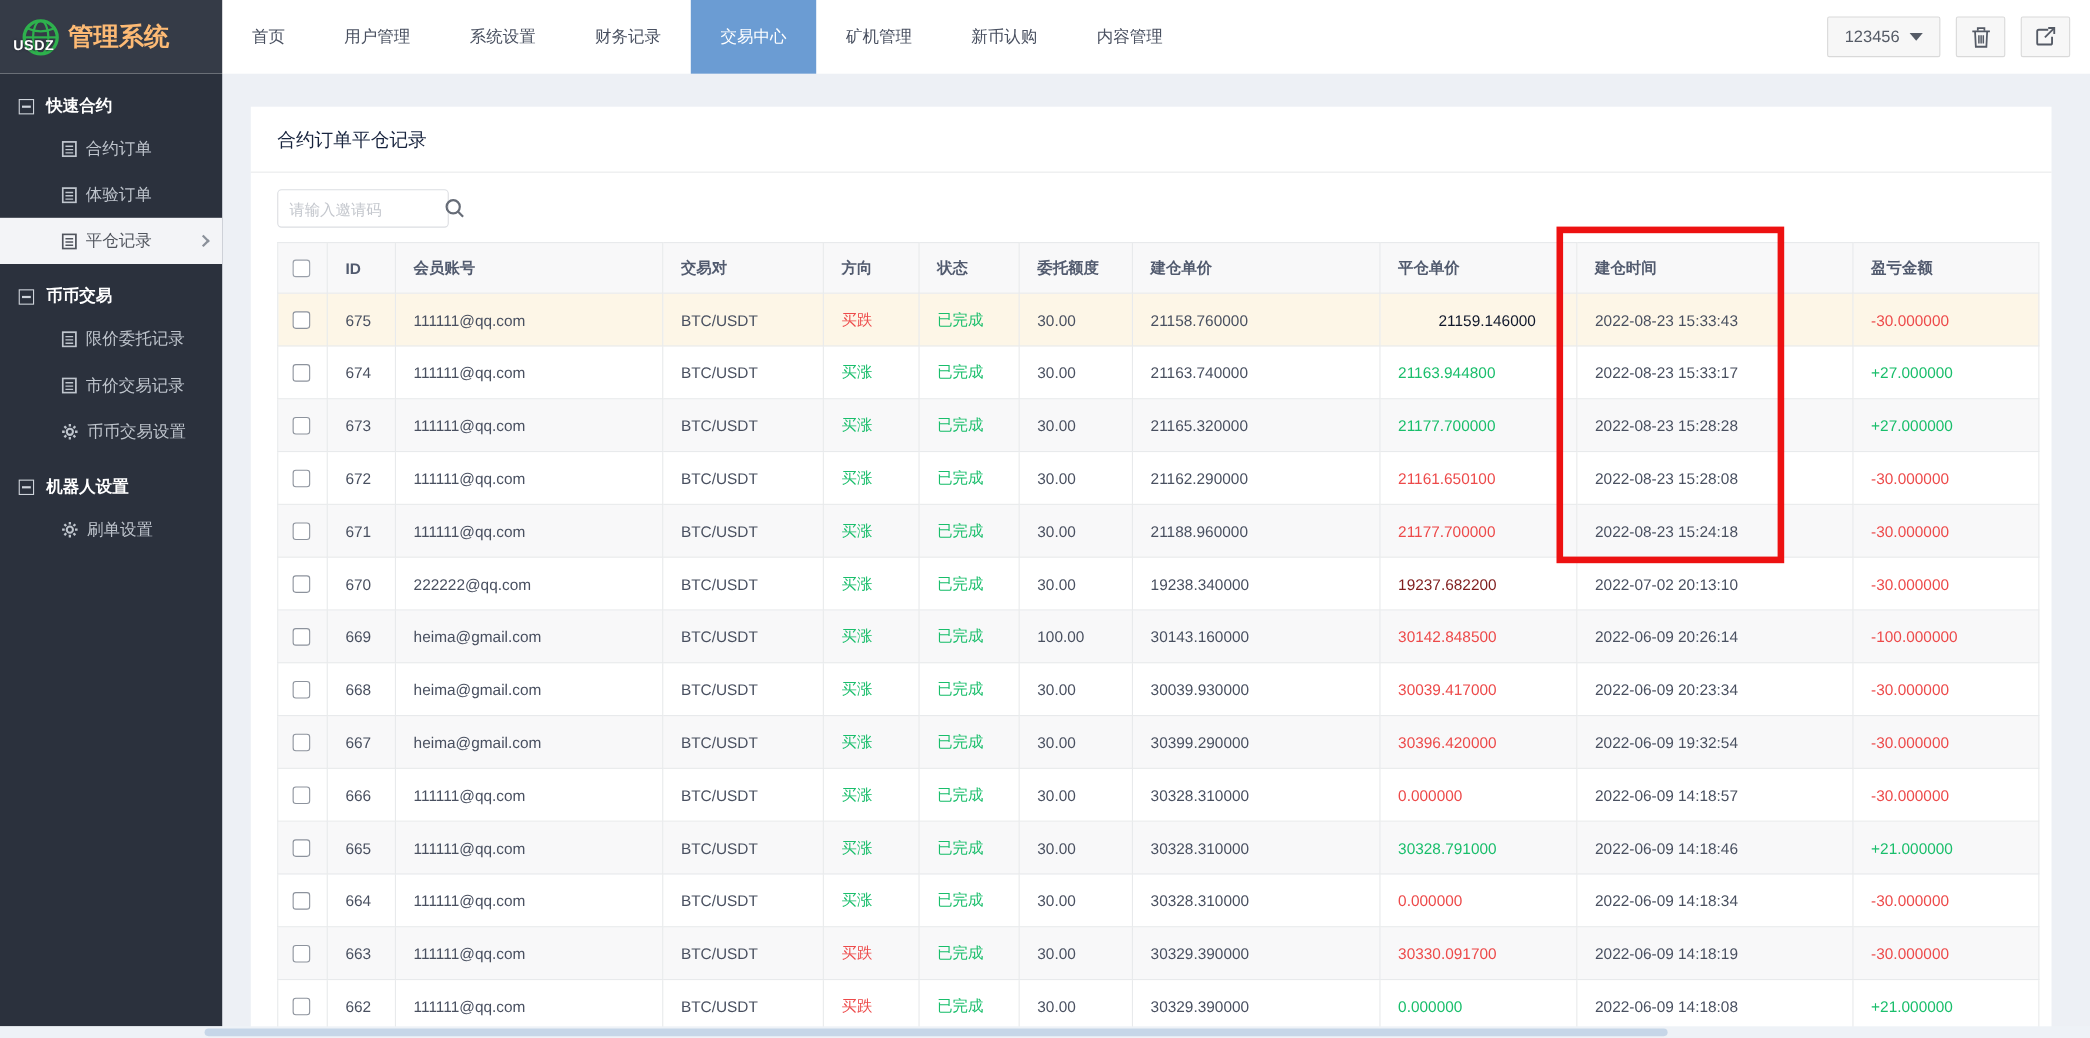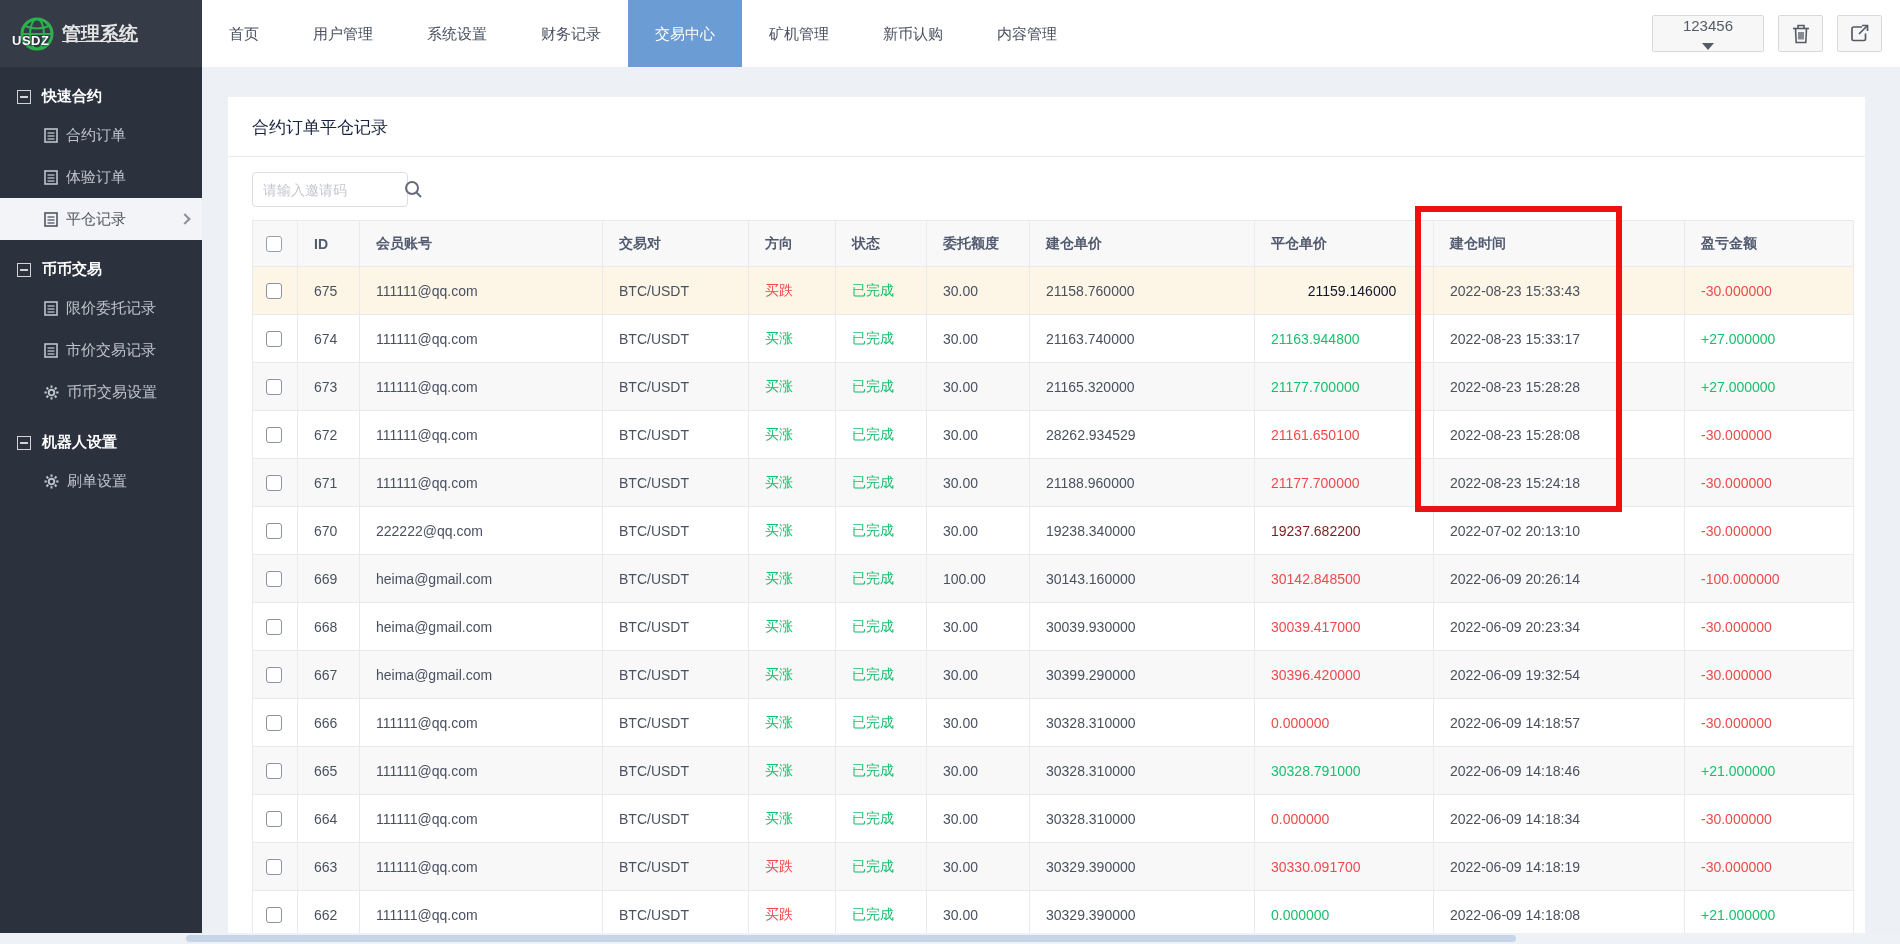--- a/index.html
+++ b/index.html
@@ -5,36 +5,36 @@
   * { margin:0; padding:0; box-sizing:border-box; }
   html,body { width:1900px; height:944px; overflow:hidden; }
   body { font-family:"Liberation Sans","DejaVu Sans",sans-serif; background:#edf0f5; position:relative; font-size:14px; }
 
   
   .topbar { position:absolute; top:0; left:0; width:1900px; height:67px; background:#fff; display:flex; align-items:stretch; z-index:5; }
   .logo-block { width:202px; background:#353b47; display:flex; align-items:center; padding-left:16px; flex:none; }
   .globe { width:42px; height:42px; position:relative; flex:none; }
   .globe svg { display:block; }
   .logo-usdz { position:absolute; left:-4px; bottom:7px; color:#fff; font-weight:bold; font-size:13px; letter-spacing:0.5px; text-shadow:0 0 2px #1b2029; }
-  .logo-name { color:#e5e5e5; font-size:19px; font-weight:bold; margin-left:4px;text-decoration:underline; }
+  .logo-name { color:#fdba74; font-size:23px; font-weight:bold; margin-left:4px; }
   .topnav { display:flex; align-items:flex-end; }
   .topnav .nav-item { line-height:67px; padding:0 27px; font-size:15px; color:#495060; cursor:pointer; }
   .topnav .nav-item.active { background:#6b9cd3; color:#fff; }
   .top-right { margin-left:auto; display:flex; align-items:center; gap:14px; padding-right:18px; }
   .tbtn { background:#f7f7f7; border:1px solid #d9d9d9; border-radius:2px; height:37px; display:flex; align-items:center; justify-content:center; color:#555b66; cursor:pointer; }
-  .tbtn.user { padding:0 30px; font-size:15px; gap:9px;flex-direction:column; }
+  .tbtn.user { padding:0 15px; font-size:15px; gap:9px; }
   .caret-down { width:0; height:0; border-left:6px solid transparent; border-right:6px solid transparent; border-top:7px solid #555b66; display:inline-block; }
   .tbtn.icon { width:45px; }
 
   
   .sidebar { position:absolute; top:67px; left:0; width:202px; height:866px; background:#2b313d; color:#bfc5cd; z-index:4; }
   .sb-section-title { display:flex; align-items:center; gap:11px; padding:20px 0 8px 17px; color:#fff; font-weight:bold; font-size:15px; cursor:pointer; }
   .icon-minus-square { width:14px; height:14px; border:1px solid #cfd4db; display:inline-flex; align-items:center; justify-content:center; flex:none; }
   .icon-minus-square i { display:block; width:8px; height:2px; background:#cfd4db; }
-  .sb-item { display:flex; align-items:center; gap:8px; height:42px; padding-left:44px; font-size:15px; cursor:pointer; position:relative; }
+  .sb-item { display:flex; align-items:center; gap:8px; height:42px; padding-left:56px; font-size:15px; cursor:pointer; position:relative; }
   .sb-item svg { flex:none; }
   .sb-item.active { background:#f3f4f7; color:#51555e; }
   .sb-item.active .chev { position:absolute; right:13px; top:50%; width:8px; height:8px; border-top:2px solid #8a909a; border-right:2px solid #8a909a; transform:translateY(-50%) rotate(45deg); }
 
   
   .card { position:absolute; left:228px; top:97px; width:1637px; height:847px; background:#fff; }
   .card-title { font-size:17px; color:#17233d; padding:19px 24px 17px 24px; border-bottom:1px solid #e8eaec; }
   .search-wrap { position:relative; width:180px; margin:15px 24px 13px 24px; }
   .search-input { width:156px; height:35px; border:1px solid #dcdee2; border-radius:4px; padding:0 36px 0 10px; font-size:14px; color:#515a6e; outline:none; font-family:inherit; }
   .search-input::placeholder { color:#c5c8ce; }
@@ -288,21 +288,21 @@
           <td style="color: rgb(25, 190, 107);">+27.000000</td>
         </tr>
         <tr>
           <td style="padding-left: 13px;"><span class="cb"></span></td>
           <td>672</td>
           <td>111111@qq.com</td>
           <td>BTC/USDT</td>
           <td style="color: rgb(25, 190, 107);">买涨</td>
           <td style="color: rgb(25, 190, 107);">已完成</td>
           <td>30.00</td>
-          <td>28262.934529</td>
+          <td>21162.290000</td>
           <td style="color: rgb(237, 74, 74);">21161.650100</td>
           <td>2022-08-23 15:28:08</td>
           <td style="color: rgb(237, 74, 74);">-30.000000</td>
         </tr>
         <tr>
           <td style="padding-left: 13px;"><span class="cb"></span></td>
           <td>671</td>
           <td>111111@qq.com</td>
           <td>BTC/USDT</td>
           <td style="color: rgb(25, 190, 107);">买涨</td>

